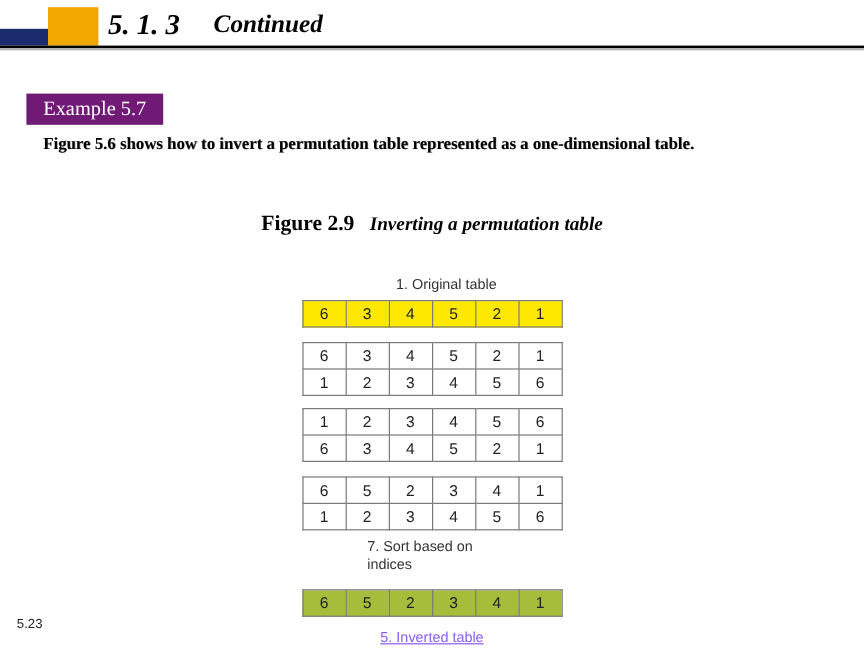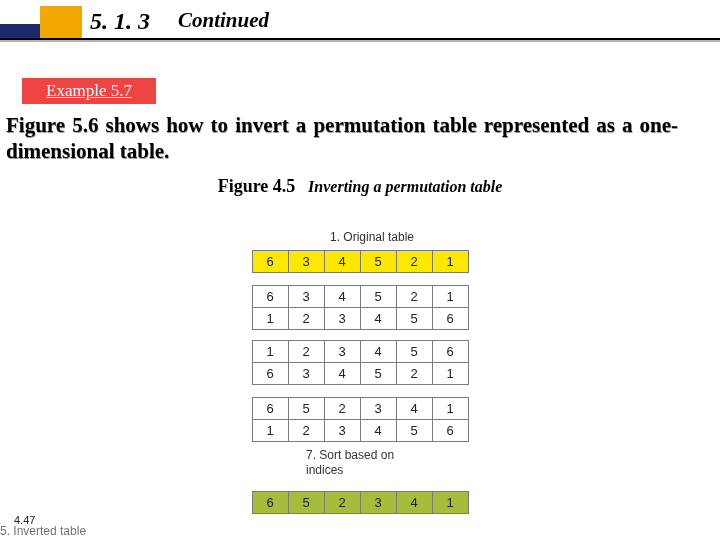--- a/index.html
+++ b/index.html
@@ -13,28 +13,27 @@
   .header-area { position: relative; height: 62px; padding-left: 24px; }
   .navy-bar { position: absolute; left: 0; top: 24px; width: 40px; height: 14px; background: #1a2a6c; }
   .orange-block { position: absolute; left: 40px; top: 6px; width: 42px; height: 32px; background: #f2a600; }
   .sec-num { position: absolute; left: 90px; top: 8px; font-size: 24px; font-weight: bold; font-style: italic; color: #000; }
   .sec-title { position: absolute; left: 178px; top: 8px; font-size: 21px; font-weight: bold; font-style: italic; color: #000; }
   .hline1 { position: absolute; left: 0; top: 38px; width: 720px; height: 2px; background: #000; }
   .hline2 { position: absolute; left: 0; top: 40px; width: 720px; height: 2px; background: #b4b4b4; }
 
   .example-tag {
     position: absolute; left: 22px; top: 78px;
-    background: #ef4444; color: #fff;
-    padding: 3px 24px;
+    background: #701a75; color: #fff;
+    padding: 3px 14px;
     font-size: 17px;
-    text-decoration: underline;
   }
   .body-text {
-    position: absolute; left: 6px; top: 112px; width: 672px;
-    font-size: 21px; font-weight: bold;
+    position: absolute; left: 36px; top: 112px; width: 672px;
+    font-size: 14px; font-weight: bold;
     text-align: justify;
     line-height: 1.25;
     text-shadow: 0.5px 0.5px 0 #999;
   }
   .fig-caption {
     position: absolute; left: 0; top: 176px; width: 720px;
     text-align: center;
     font-size: 17px;
   }
   .fig-caption .lead { font-weight: bold; font-size: 18px; }
@@ -63,23 +62,24 @@
     font-family: Verdana, Geneva, sans-serif;
     font-size: 13px;
     color: #222;
   }
   .yellow td { background: #ffe800; }
   .olive td { background: #a4bd3a; }
   .final-row { justify-content: center; margin-top: 14px; }
   .final-lbl {
     font-family: Verdana, Geneva, sans-serif;
     font-size: 12px;
-    text-align: left;
+    text-align: center;
     margin-top: 4px;
-    color: #737373;
+    color: #8b5cf6;
+    text-decoration: underline;
   }
   .page-num {
     position: absolute; left: 14px; bottom: 14px;
     font-size: 11px; font-family: Arial, sans-serif; color: #222;
   }
 </style>
 </head>
 <body>
 
 <div class="header-area">
@@ -89,21 +89,21 @@
   <div class="sec-title">Continued</div>
   <div class="hline1"></div>
   <div class="hline2"></div>
 </div>
 
 <div class="example-tag">Example 5.7</div>
 
 <div class="body-text">Figure 5.6 shows how to invert a permutation table represented as a one-dimensional table.</div>
 
 <div class="fig-caption">
-  <span class="lead">Figure 4.5</span>
+  <span class="lead">Figure 2.9</span>
   &nbsp;
   <span class="tail">Inverting a permutation table</span>
 </div>
 
 <div class="tables-area">
 
   <div class="row">
     <div class="lbl-left">1. Original table</div>
     <table class="tb yellow">
         <tbody>
@@ -196,13 +196,13 @@
             <td>4</td>
             <td>1</td>
     </tr>
         </tbody>
       </table>
   </div>
   <div class="final-lbl">5. Inverted table</div>
 
 </div>
 
-<div class="page-num">4.47</div>
+<div class="page-num">5.23</div>
 
 </body></html>

